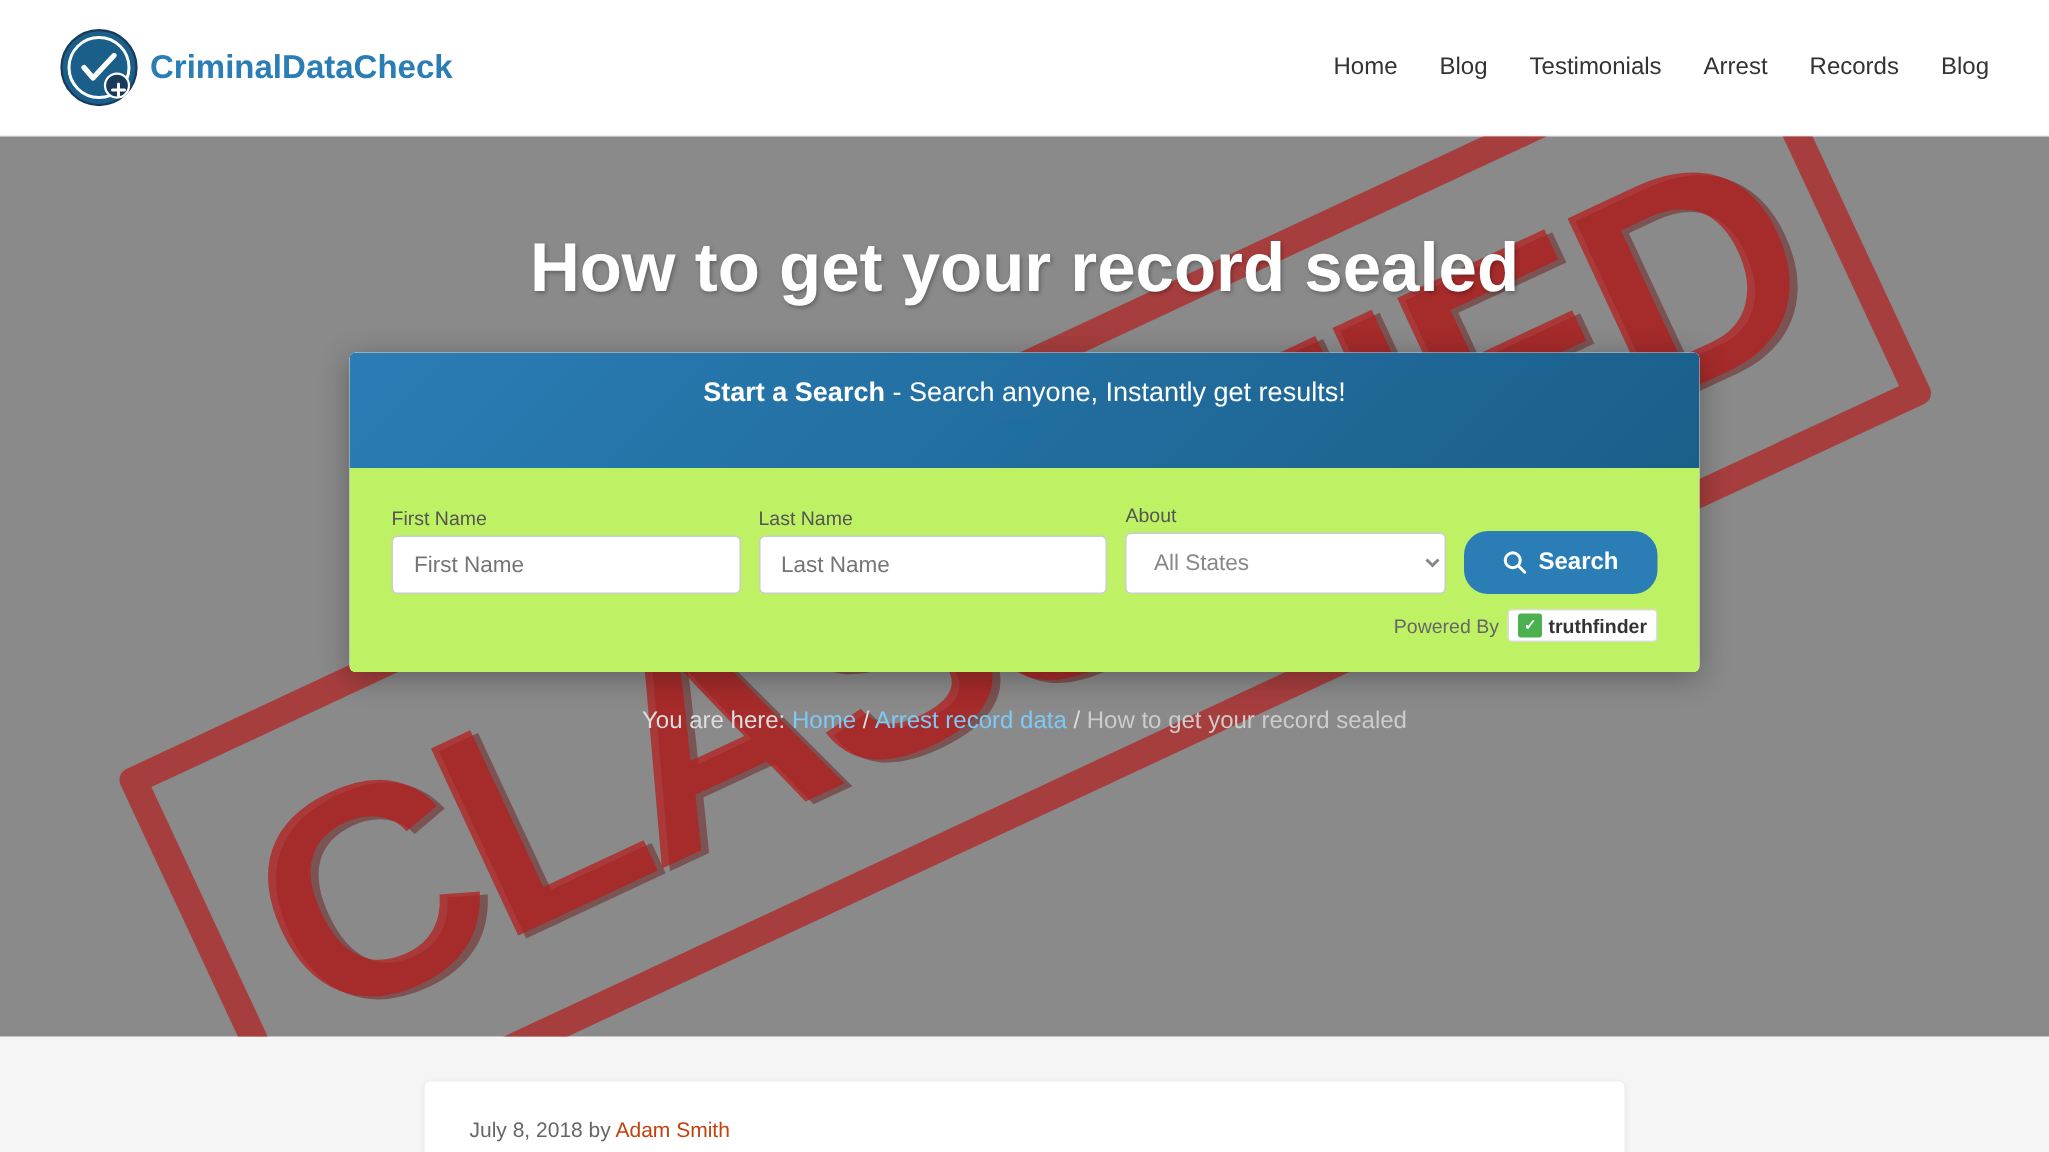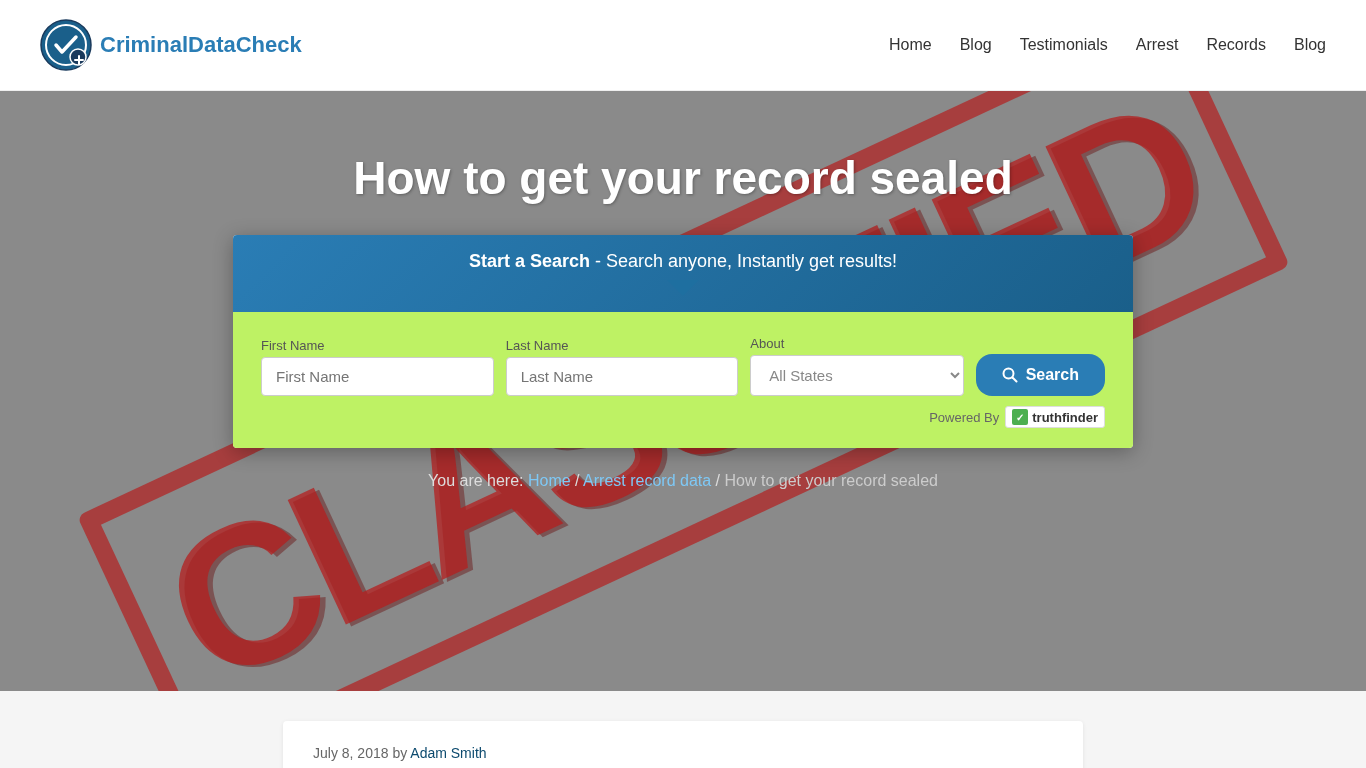--- a/index.html
+++ b/index.html
@@ -230,21 +230,21 @@
       padding: 24px 30px;
       max-width: 800px;
       margin: 0 auto;
       box-shadow: 0 1px 4px rgba(0,0,0,0.08);
     }
     .article-meta {
       font-size: 14px;
       color: #666;
     }
     .article-meta a {
-      color: #0c4a6e;
+      color: #c2410c;
       text-decoration: none;
     }
 
     
     .search-icon-svg {
       display: inline-flex;
       align-items: center;
     }
   </style>
 </head>

